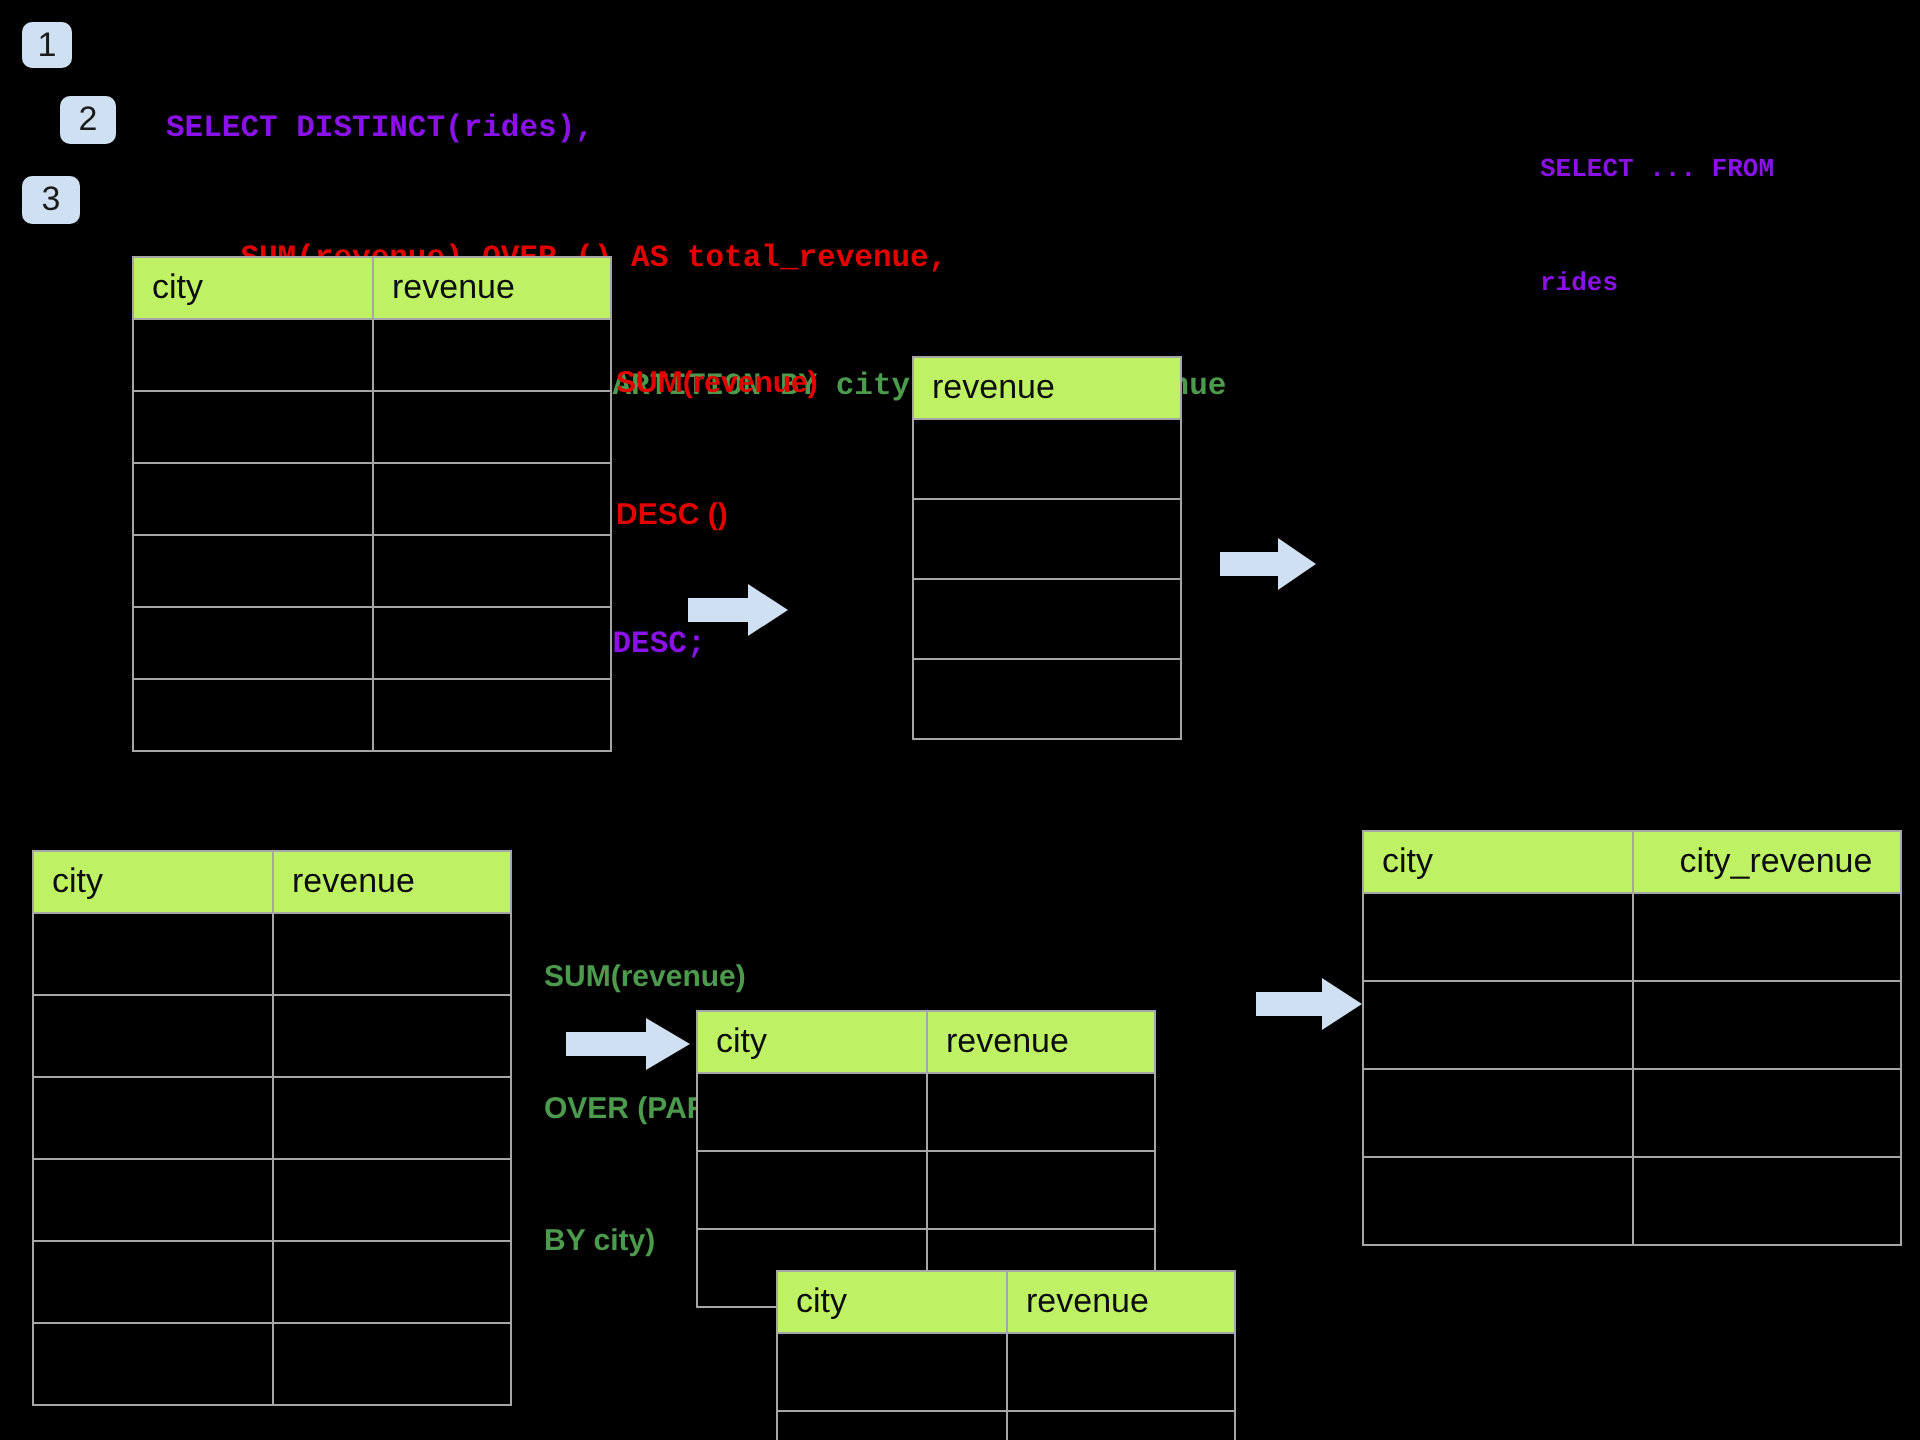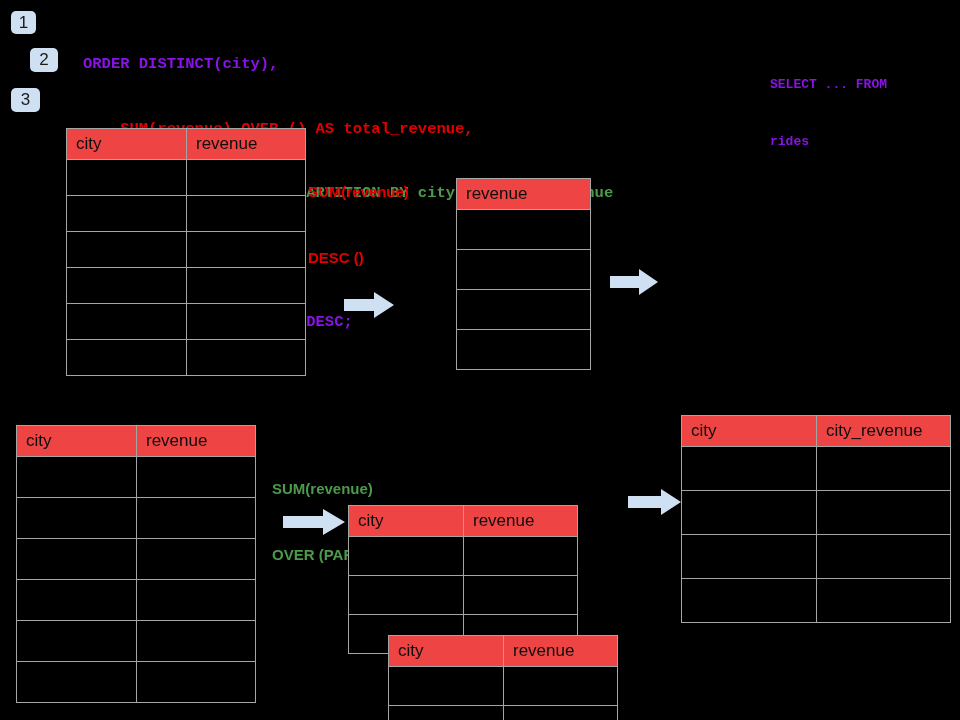--- a/index.html
+++ b/index.html
@@ -74,21 +74,21 @@
     table-layout: fixed;
     box-sizing: border-box;
   }
   .tbl td {
     border: 1px solid #a6a6a6;
     padding: 0;
     box-sizing: border-box;
     background: #000000;
   }
   .tbl td.hdr {
-    background: #ef4444;
+    background: #bef264;
     color: #0d0d0d;
     font-family: "Liberation Sans", sans-serif;
     font-size: 17px;
     padding: 5px 0 5px 9px;
     white-space: nowrap;
     overflow: hidden;
   }
 
   
   .arrow {
@@ -104,40 +104,41 @@
     <span>1</span>
   </div>
   <div class="badge" style="left:30px; top:48px; width:28px; height:24px; line-height:24px;">
     <span>2</span>
   </div>
   <div class="badge" style="left:11px; top:88px; width:29px; height:24px; line-height:24px;">
     <span>3</span>
   </div>
 
   <div class="sql" style="left:83px; top:11px;">
-    <div class="sql-line c-purple">ORDER DISTINCT(city),</div>
+    <div class="sql-line c-purple">SELECT DISTINCT(rides),</div>
     <div class="sql-line c-red">    SUM(revenue) OVER () AS total_revenue,</div>
     <div class="sql-line c-green">    SUM(revenue) OVER (PARTITION BY city) as city_revenue</div>
     <div class="sql-line c-purple">  FROM rides</div>
     <div class="sql-line c-purple">  ORDER by city_revenue DESC;</div>
   </div>
 
   <div class="side-note" style="left:770px; top:37px;">
     <div>SELECT ... FROM</div>
     <div>rides</div>
   </div>
 
   <div class="anno red" style="left:308px; top:137px;">
     <div>SUM(revenue)</div>
     <div>DESC ()</div>
   </div>
 
   <div class="anno green" style="left:272px; top:434px;">
     <div>SUM(revenue)</div>
     <div>OVER (PARTITION</div>
+    <div>BY city)</div>
   </div>
 
   <table class="tbl" style="left:66px; top:128px; width:239px;">
     <tbody>
       <tr>
         <td class="hdr" style="width:120px;">city</td>
         <td class="hdr" style="width:119px;">revenue</td>
       </tr>
       <tr>
           <td style="height:36px;"></td>
@@ -254,21 +255,21 @@
           <td style="height:39px;"></td>
           <td></td>
         </tr>
     </tbody>
   </table>
 
   <table class="tbl" style="left:681px; top:415px; width:269px;">
     <tbody>
       <tr>
         <td class="hdr" style="width:135px;">city</td>
-        <td class="hdr" style="width:134px;">city_revenue</td>
+        <td class="hdr" style="width:134px;text-align:center;">city_revenue</td>
       </tr>
       <tr>
           <td style="height:44px;"></td>
           <td></td>
         </tr>
       <tr>
           <td style="height:44px;"></td>
           <td></td>
         </tr>
       <tr>

